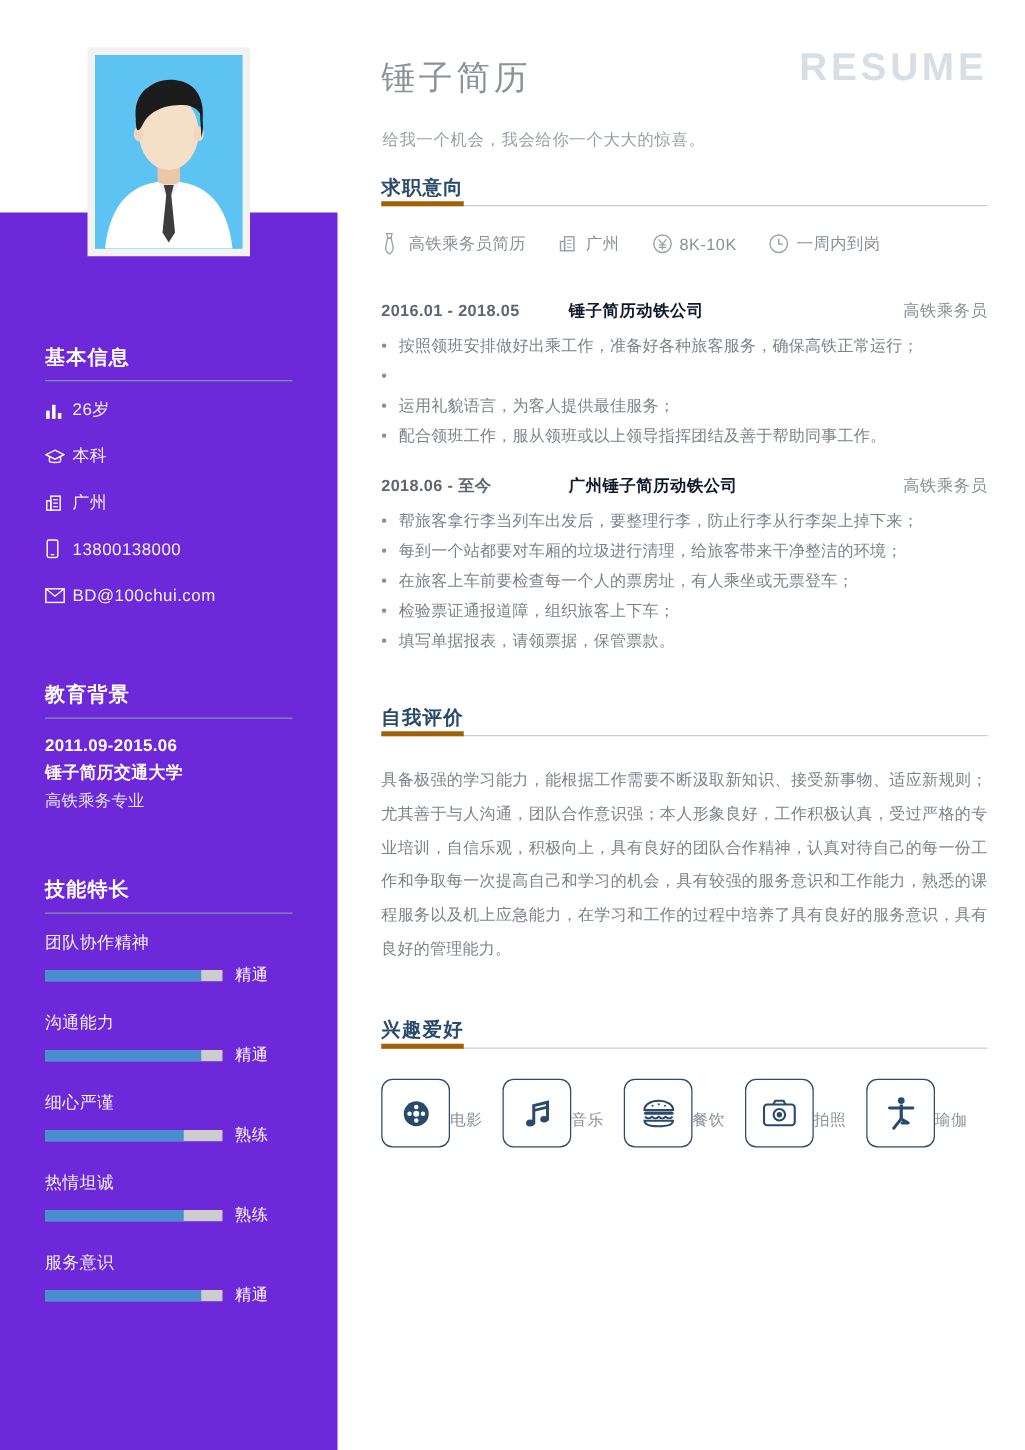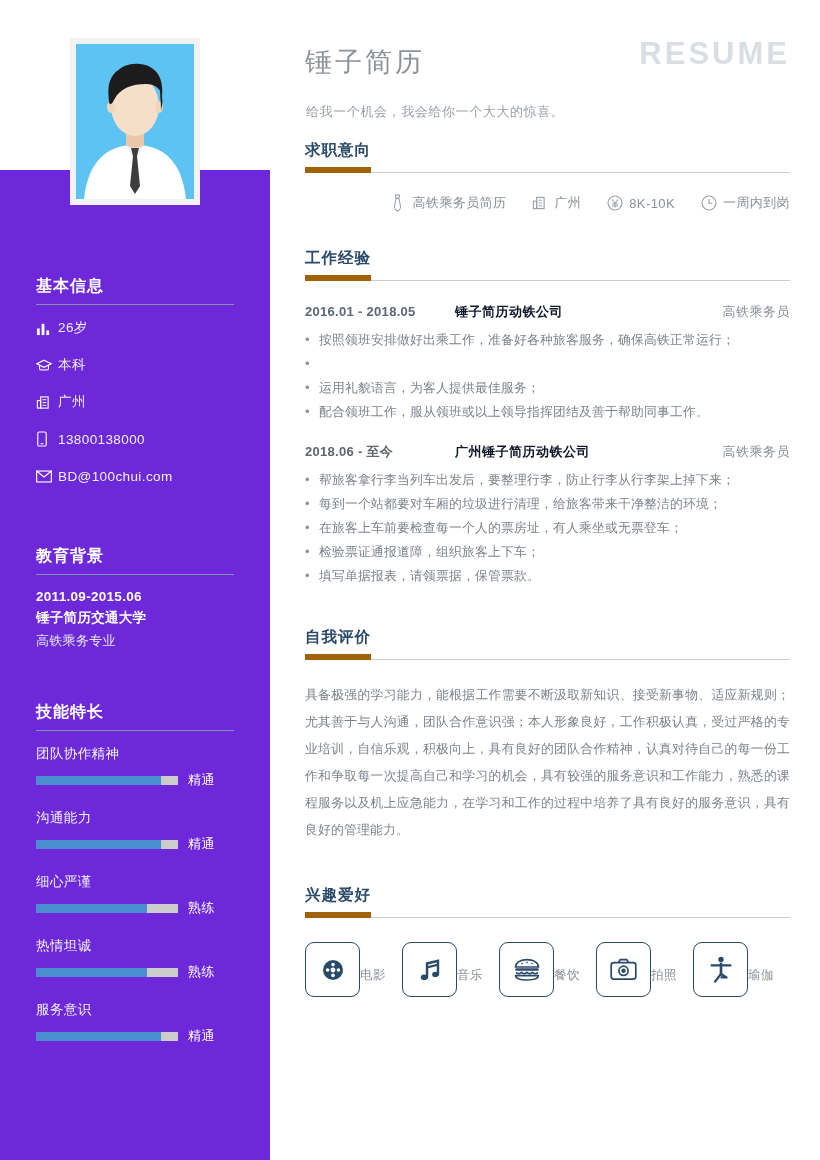--- a/index.html
+++ b/index.html
@@ -55,26 +55,26 @@
 
   .hdr { position: relative; height: 140px; }
   .name { position: absolute; left: 0; top: 44px; font-size: 27px; color: #8d9299; letter-spacing: 3px; }
   .resume-wm { position: absolute; right: 0; top: 36px; font-size: 31px; font-weight: bold; color: #d9dee5; letter-spacing: 3px; }
   .tagline { position: absolute; left: 1px; top: 103px; font-size: 13px; color: #9aa0a7; letter-spacing: .6px; }
 
   .sec { margin-bottom: 0; }
   .sec-head { position: relative; margin-bottom: 0; }
   .sec-title {
     display: inline-block; font-size: 15.5px; font-weight: bold; color: #2a4a6b;
-    letter-spacing: 1px; padding-bottom: 6px; border-bottom: 6px solid #a16207;
+    letter-spacing: 1px; border-bottom: 4px solid #a16207;
     position: relative; z-index: 2;
   }
   .sec-rule { height: 1px; background: #c9ced4; margin-top: -1px; width: 100%; }
 
-  .intent-row { display: flex; align-items: center; margin-top: 21px; justify-content: flex-end; }
+  .intent-row { display: flex; align-items: center; margin-top: 21px; }
   .intent-item { display: flex; align-items: center; margin-right: 26px; }
   .intent-ico { width: 22px; flex: 0 0 22px; display: flex; align-items: center; }
   .intent-txt { font-size: 13px; color: #8a9097; letter-spacing: .4px; }
 
   .job { margin-top: 22px; }
   .job-head { display: flex; align-items: baseline; }
   .job-date { font-size: 13px; font-weight: bold; color: #5f6670; width: 150px; flex: 0 0 150px; letter-spacing: .3px; }
   .job-co { font-size: 13px; font-weight: bold; color: #0f172a; flex: 1 1 auto; letter-spacing: .5px; }
   .job-pos { font-size: 13px; color: #8a9097; text-align: right; letter-spacing: .5px; }
   .job-list { margin-top: 9px; }
@@ -301,24 +301,20 @@
                 <circle cx="8.5" cy="8.5" r="7.4" fill="none" stroke="#9aa0a7" stroke-width="1.2"></circle>
                 <path d="M8.5 4.2 v4.6 h3.6" fill="none" stroke="#9aa0a7" stroke-width="1.2"></path>
               </svg>
           </span>
           <span class="intent-txt">一周内到岗</span>
         </div>
       </div>
     </div>
 
     <div class="sec mt-sec">
-      <div class="sec-head">
-        <span class="sec-title">工作经验</span>
-        <div class="sec-rule"></div>
-      </div>
       <div id="jobs-list">
           <div class="job">
             <div class="job-head">
               <span class="job-date">2016.01 - 2018.05</span>
               <span class="job-co">锤子简历动铁公司</span>
               <span class="job-pos">高铁乘务员</span>
             </div>
             <div class="job-list">
               <div class="job-li">
                 <span class="bullet">•</span>

